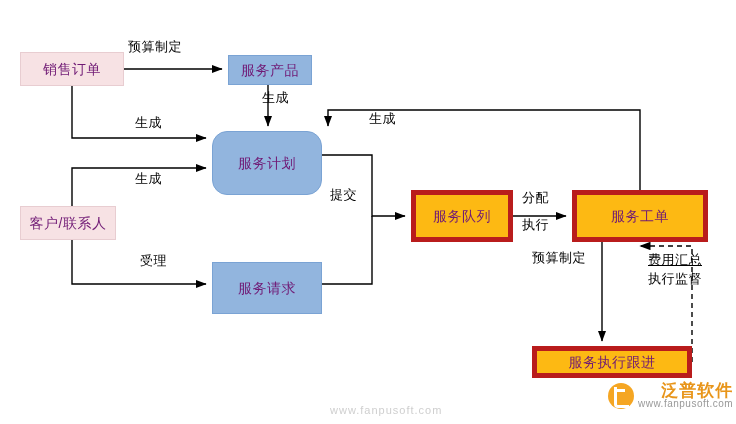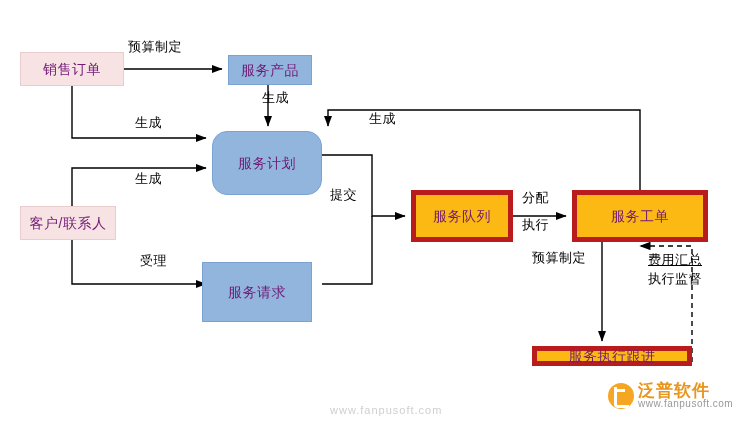--- a/index.html
+++ b/index.html
@@ -159,50 +159,50 @@
   </div>
 
   <div class="node blue" style="left:212px;top:131px;width:110px;height:64px;border-radius:15px;">
     <span>服务计划</span>
   </div>
 
   <div class="node pink" style="left:20px;top:206px;width:96px;height:34px;">
     <span>客户/联系人</span>
   </div>
 
-  <div class="node blue" style="left:202px;top:262px;width:110px;height:60px;">
+  <div class="node blue" style="left:212px;top:262px;width:110px;height:52px;">
     <span>服务请求</span>
   </div>
 
   <div class="node orange" style="left:411px;top:190px;width:102px;height:52px;">
     <span>服务队列</span>
   </div>
 
   <div class="node orange" style="left:572px;top:190px;width:136px;height:52px;">
     <span>服务工单</span>
   </div>
 
-  <div class="node orange" style="left:532px;top:346px;width:160px;height:20px;">
+  <div class="node orange" style="left:532px;top:346px;width:160px;height:32px;">
     <span>服务执行跟进</span>
   </div>
 
   <div class="edge-label" style="left:128px;top:38px;">预算制定</div>
   <div class="edge-label" style="left:262px;top:89px;">生成</div>
   <div class="edge-label" style="left:135px;top:114px;">生成</div>
   <div class="edge-label" style="left:135px;top:170px;">生成</div>
   <div class="edge-label" style="left:369px;top:110px;">生成</div>
   <div class="edge-label" style="left:140px;top:252px;">受理</div>
   <div class="edge-label" style="left:330px;top:186px;">提交</div>
   <div class="edge-label" style="left:522px;top:189px;text-align:center;">分配</div>
   <div class="edge-label" style="left:522px;top:216px;font-family:Liberation Serif, serif;">执行</div>
   <div class="edge-label" style="left:532px;top:249px;">预算制定</div>
   <div class="edge-label" style="left:648px;top:251px;text-decoration:underline;">费用汇总</div>
   <div class="edge-label" style="left:648px;top:270px;text-align:right;">执行监督</div>
 
-  <div class="logo" style="left:608px;top:382px;">
+  <div class="logo" style="left:608px;top:382px;text-align:right;">
     <span class="logo-mark"></span>
     <span class="logo-text">
       <span class="logo-cn">泛普软件</span>
       <span class="logo-en">www.fanpusoft.com</span>
     </span>
   </div>
 
   <div class="watermark" style="left:330px;top:404px;">www.fanpusoft.com</div>
 
 </div>

